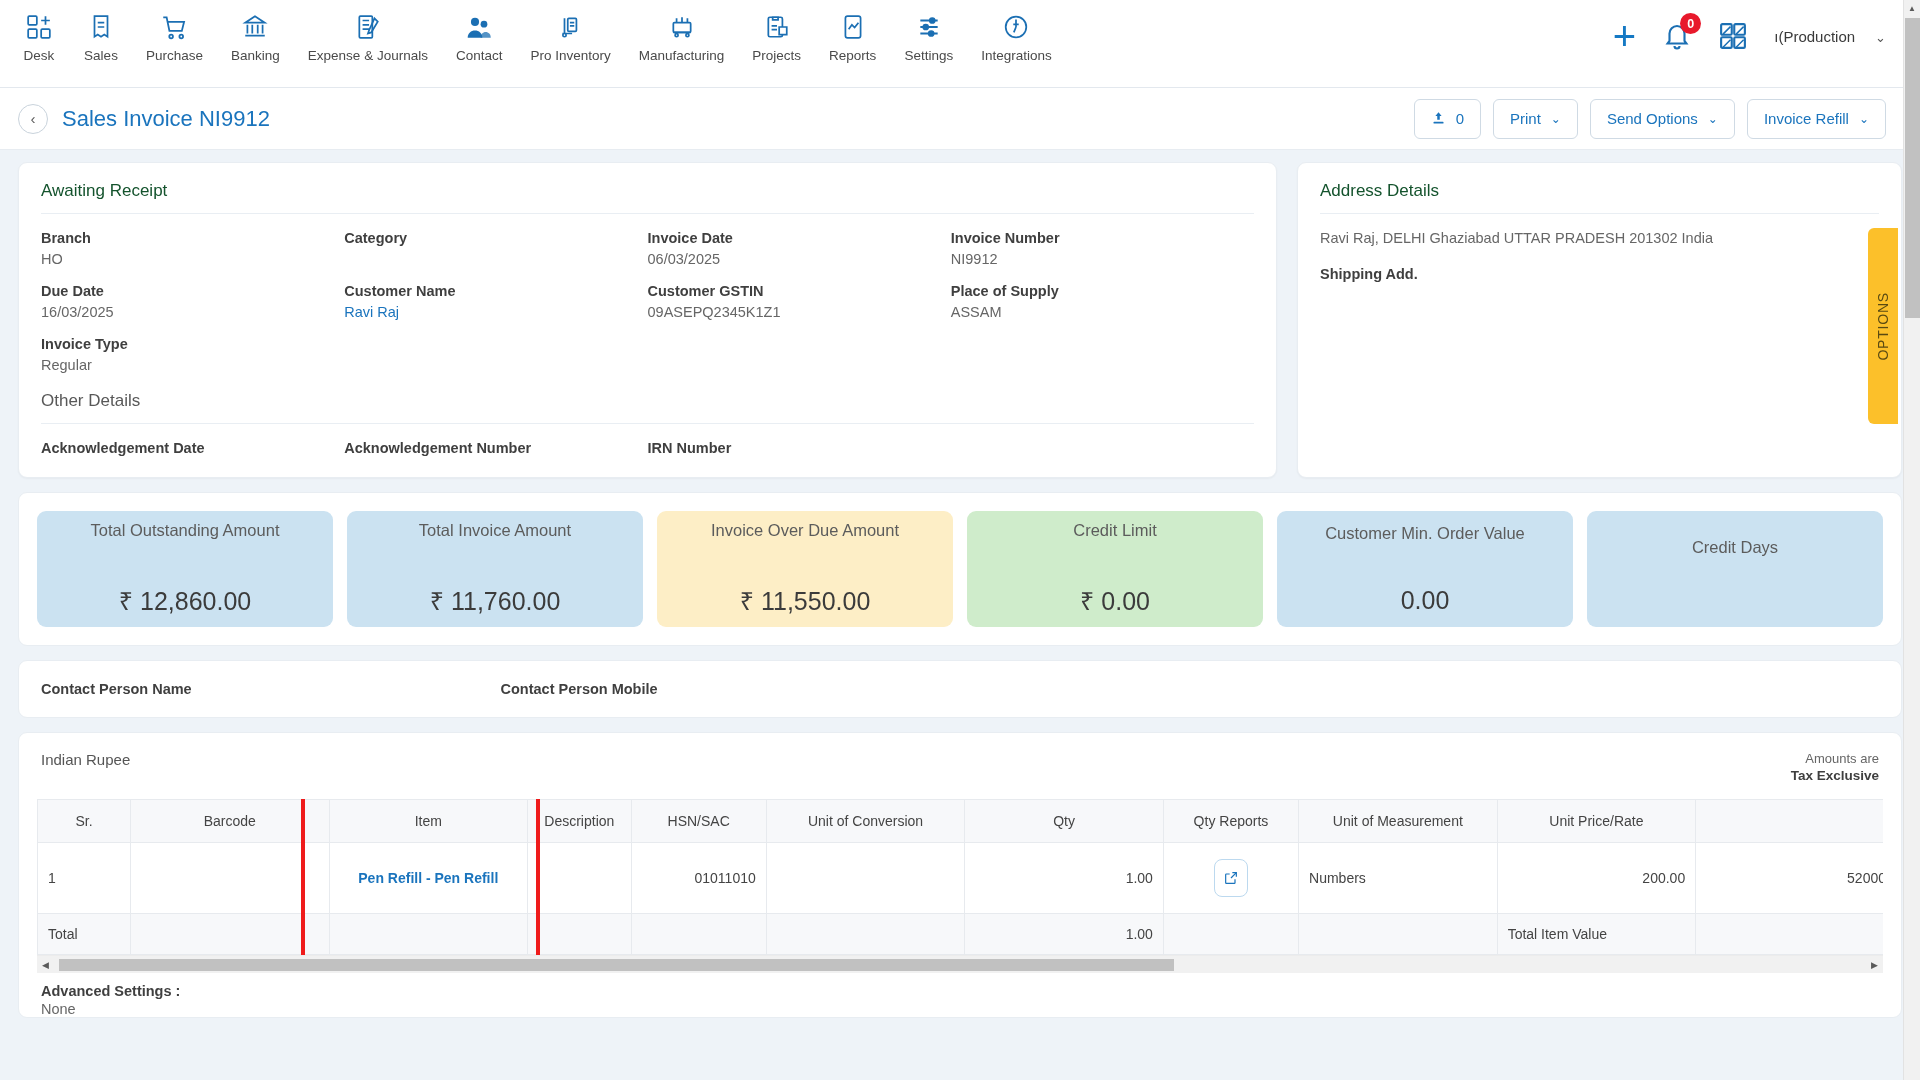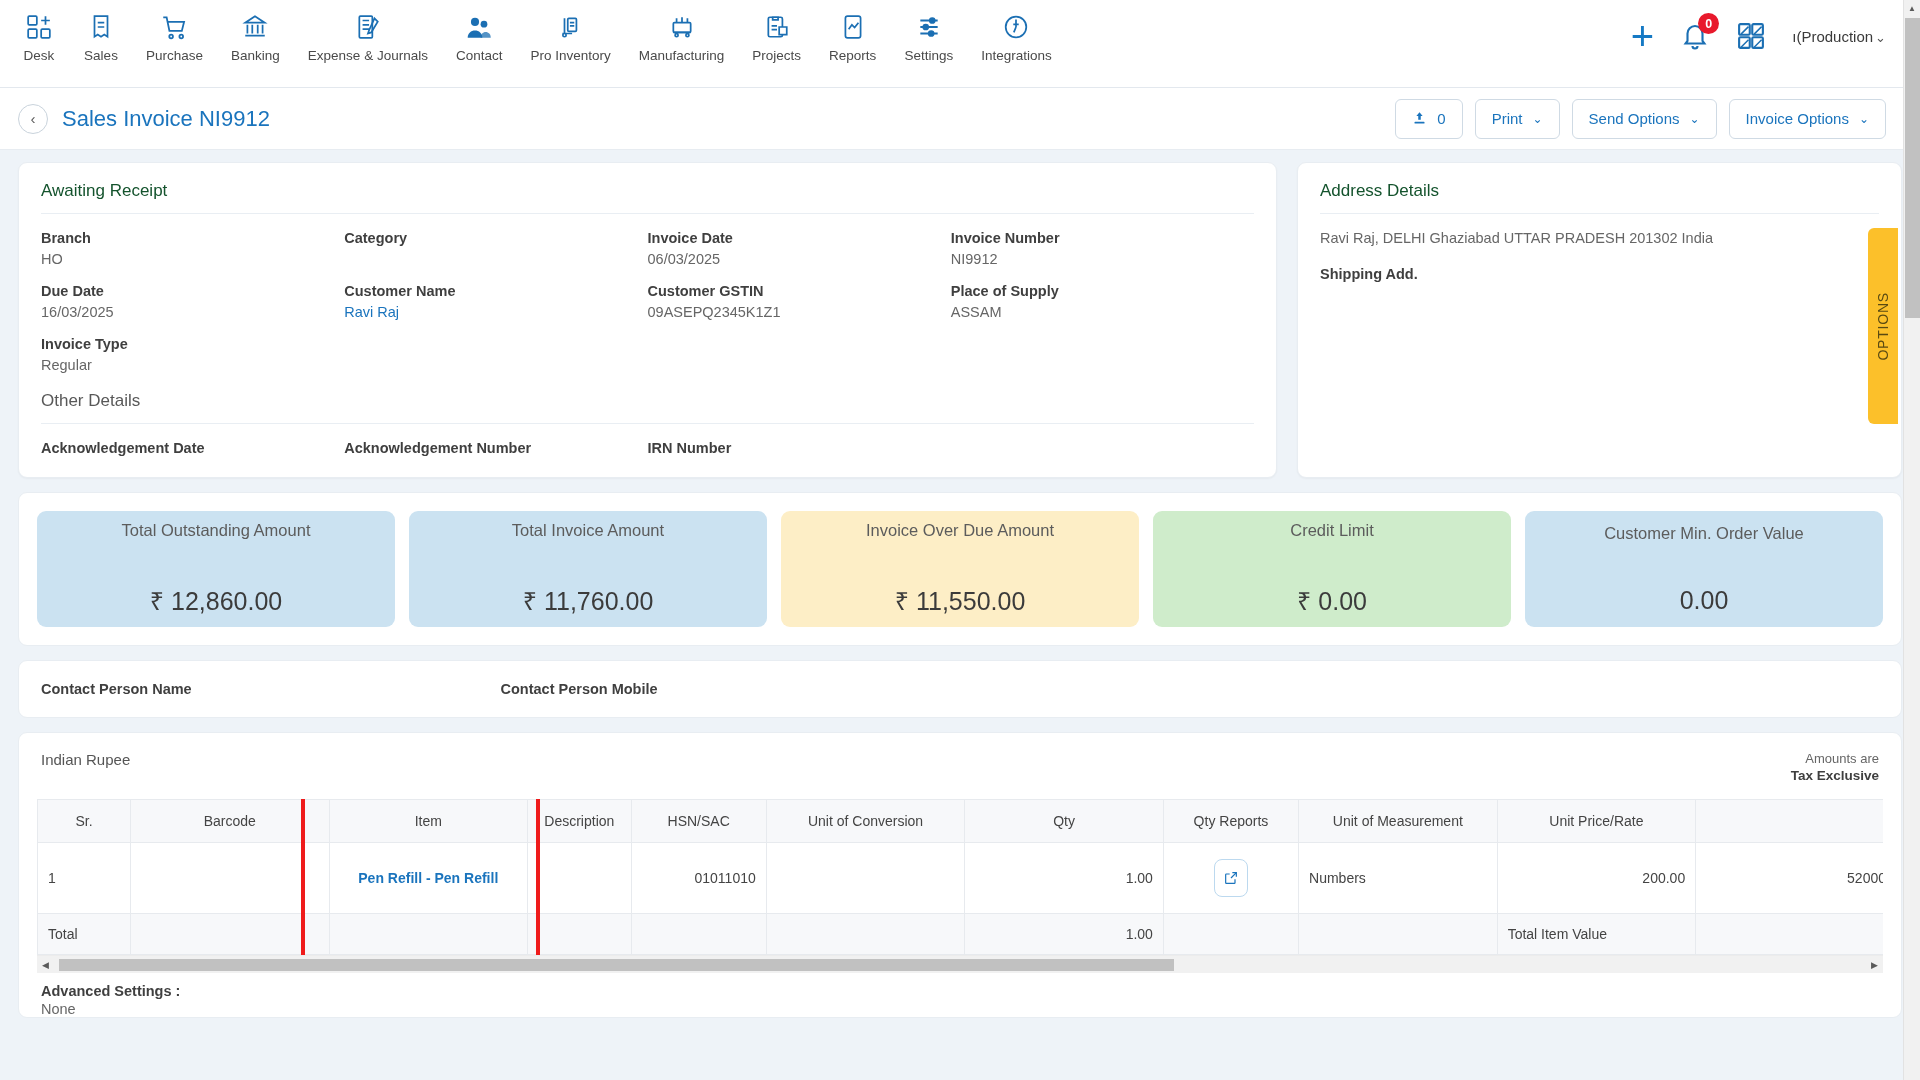--- a/index.html
+++ b/index.html
@@ -36,21 +36,21 @@
   .bell-wrap { position: relative; cursor: pointer; }
   .badge {
     position: absolute; top: -8px; right: -9px;
     background: #e8192c; color: #fff; border-radius: 50%;
     min-width: 21px; height: 21px; font-size: 12.5px;
     display: flex; align-items: center; justify-content: center;
     font-weight: bold; padding: 0 3px;
   }
   .grid-btn { cursor: pointer; display:flex; }
   .company-sel {
-    display: flex; align-items: flex-end; gap: 2px;
+    display: flex; align-items: flex-end; gap: 20px;
     font-size: 15px; color: #3a3a3a; cursor: pointer; max-width: 115px;
     overflow: hidden; white-space: nowrap;
   }
   .caret { color: #555; font-size: 13px; }
 
   
   .titlebar {
     background: #fff; margin: 0; height: 62px;
     display: flex; align-items: center; padding: 0 34px 0 18px;
     border-bottom: 1px solid #e7ecf1;
@@ -387,21 +387,21 @@
       <span>Print</span>
       <span class="chev">⌄</span>
     </div>
 
     <div class="btn">
       <span>Send Options</span>
       <span class="chev">⌄</span>
     </div>
 
     <div class="btn">
-      <span>Invoice Options</span>
+      <span>Invoice Refill</span>
       <span class="chev">⌄</span>
     </div>
   </div>
 </div>
 
 <div class="content">
 
   <div class="row-cards">
 
     <div class="card card-left">
@@ -489,20 +489,24 @@
       <div class="k-label">Invoice Over Due Amount</div>
       <div class="k-value">₹ 11,550.00</div>
     </div>
     <div class="kpi" style="background:#cfeccb">
       <div class="k-label">Credit Limit</div>
       <div class="k-value">₹ 0.00</div>
     </div>
     <div class="kpi" style="background:#cbe2f1">
       <div class="k-label">Customer Min. Order Value</div>
       <div class="k-value">0.00</div>
+    </div>
+    <div class="kpi" style="background:#cbe2f1">
+      <div class="k-label">Credit Days</div>
+      <div class="k-value"></div>
     </div>
   </div>
 
   <div class="contact-wrap">
     <div class="contact-label">Contact Person Name</div>
     <div class="contact-label">Contact Person Mobile</div>
     <div></div>
     <div></div>
   </div>
 

